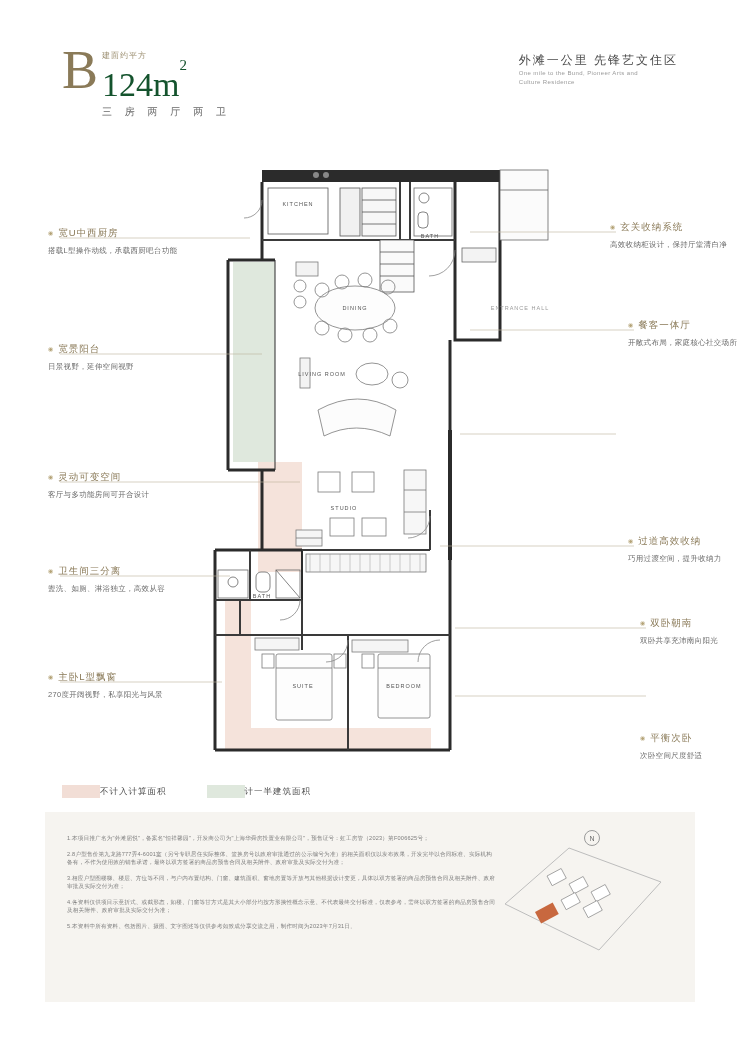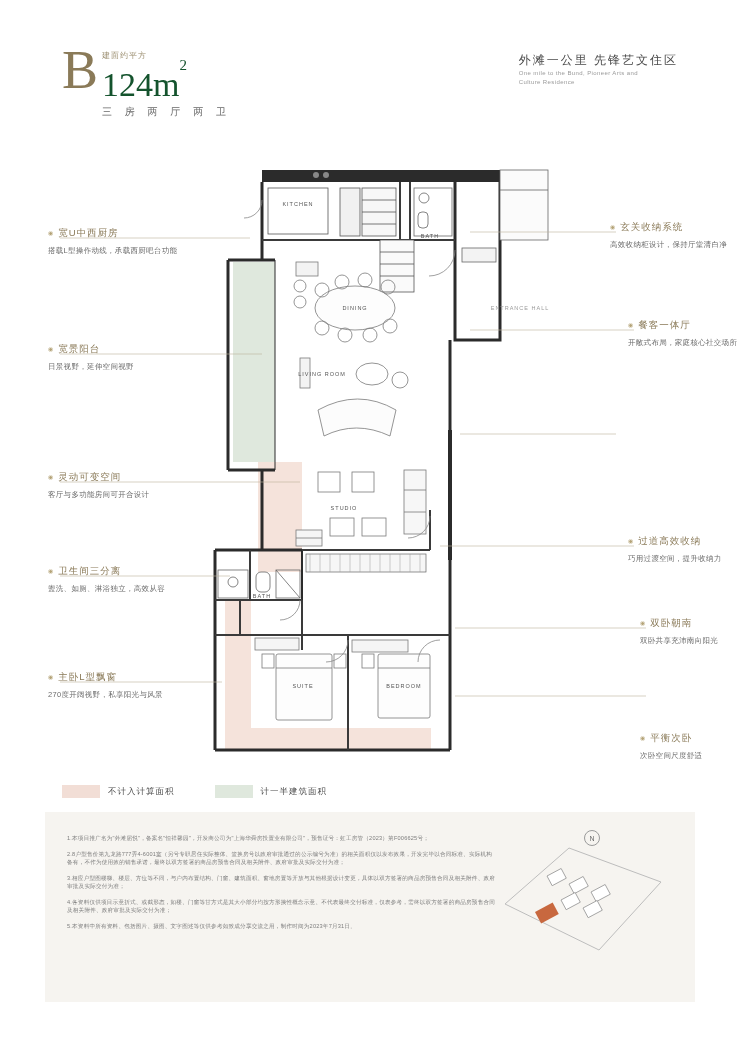--- a/index.html
+++ b/index.html
@@ -134,21 +134,20 @@
     position: absolute;
     left: 62px;
     top: 785px;
     display: flex;
     align-items: center;
     gap: 40px;
   }
   .legend-item {
     display: flex;
     align-items: center;
-    gap: 8px;
     font-size: 8.5px;
     color: #4a4a4a;
     letter-spacing: 1px;
   }
   .sw {
     width: 38px; height: 13px;
     display: inline-block;
   }
   .sw.pink { background: #f2ded6; }
   .sw.green { background: #dfe8dd; }

